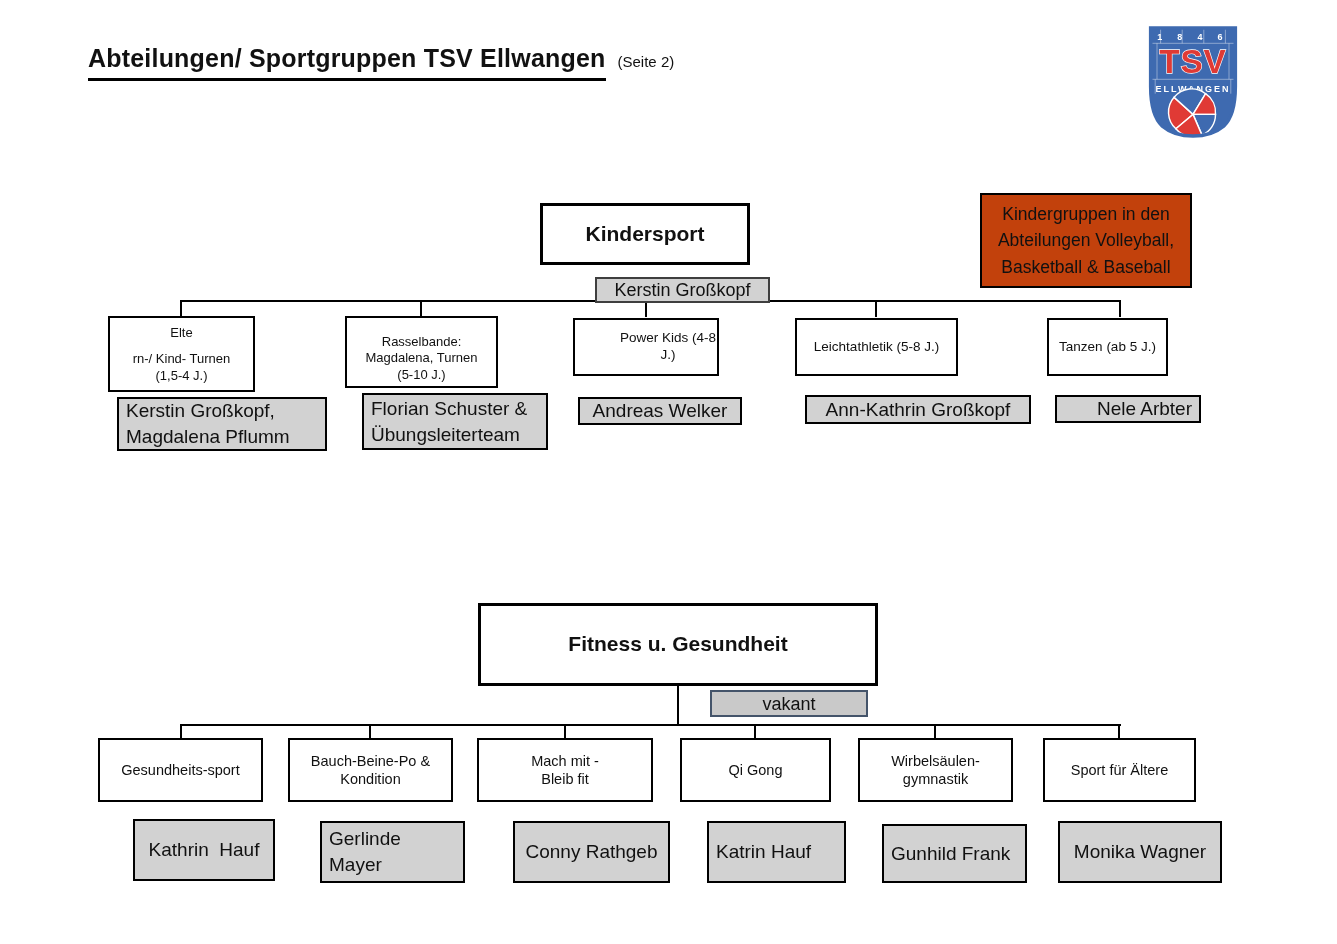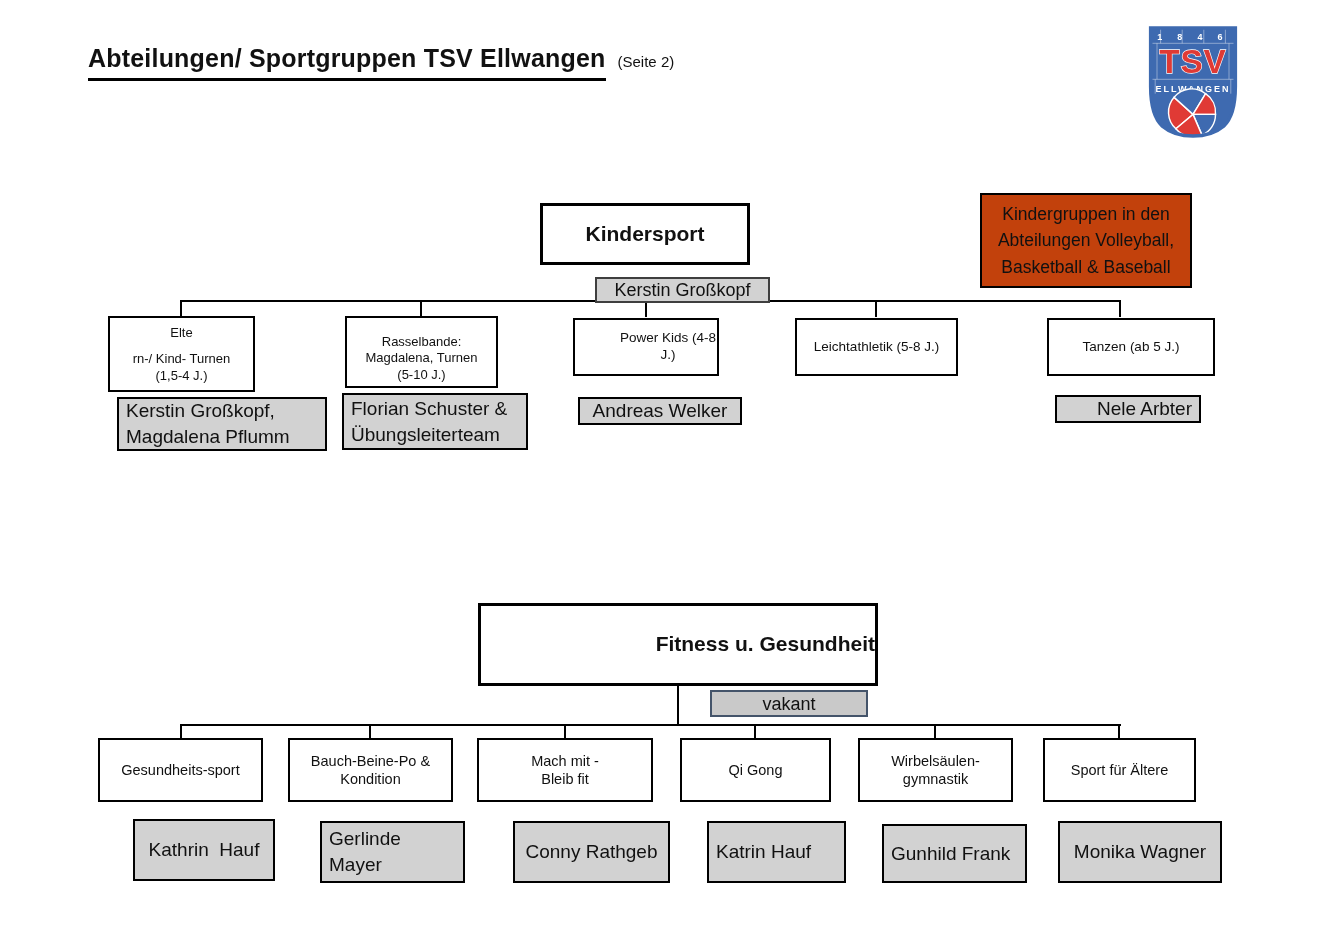--- a/index.html
+++ b/index.html
@@ -106,53 +106,56 @@
   <div class="abs gbox left" style="left:117px;top:376px;width:210px;height:54px;">
     <div>Kerstin Großkopf,</div>
     <div>Magdalena Pflumm</div>
   </div>
 
   <div class="abs wbox small13" style="left:345px;top:316px;width:153px;height:72px;justify-content:flex-start;padding-top:16px;">
     <div>Rasselbande:</div>
     <div>Magdalena, Turnen</div>
     <div>(5-10 J.)</div>
   </div>
-  <div class="abs gbox left" style="left:342px;top:372px;width:186px;height:57px;">
+  <div class="abs gbox left" style="left:362px;top:372px;width:186px;height:57px;">
     <div>Florian Schuster &amp;</div>
     <div>Übungsleiterteam</div>
   </div>
 
   <div class="abs wbox small13" style="left:573px;top:318px;width:146px;height:58px;font-size:13.5px;padding-left:44px;">
     <div>Power Kids (4-8 J.)</div>
   </div>
   <div class="abs gbox center" style="left:578px;top:376px;width:164px;height:28px;">
     <div>Andreas Welker</div>
   </div>
 
   <div class="abs wbox small13" style="left:795px;top:318px;width:163px;height:58px;font-size:13.5px;">
     <div>Leichtathletik (5-8 J.)</div>
   </div>
-
-  <div class="abs wbox small13" style="left:1047px;top:318px;width:168px;height:58px;font-size:13.5px;">
+  <div class="abs gbox center" style="left:805px;top:374px;width:226px;height:29px;">
+    <div>Ann-Kathrin Großkopf</div>
+  </div>
+
+  <div class="abs wbox small13" style="left:1047px;top:318px;width:121px;height:58px;font-size:13.5px;">
     <div>Tanzen (ab 5 J.)</div>
   </div>
   <div class="abs gbox right" style="left:1055px;top:374px;width:146px;height:28px;">
     <div>Nele Arbter</div>
   </div>
 
   <div class="conn" style="left:677px;top:686px;width:2px;height:38px;"></div>
   <div class="conn" style="left:180px;top:724px;width:941px;height:2px;"></div>
   <div class="conn" style="left:180px;top:724px;width:2px;height:14px;"></div>
   <div class="conn" style="left:369px;top:724px;width:2px;height:14px;"></div>
   <div class="conn" style="left:564px;top:724px;width:2px;height:14px;"></div>
   <div class="conn" style="left:754px;top:724px;width:2px;height:14px;"></div>
   <div class="conn" style="left:934px;top:724px;width:2px;height:14px;"></div>
   <div class="conn" style="left:1118px;top:724px;width:2px;height:14px;"></div>
 
-  <div class="abs wbox" style="left:478px;top:603px;width:400px;height:83px;border-width:3px;align-items:flex-end;">
+  <div class="abs wbox" style="left:478px;top:603px;width:400px;height:83px;border-width:3px;">
     <div class="parent-title">Fitness u. Gesundheit</div>
   </div>
   <div class="abs gbox center" style="left:710px;top:669px;width:158px;height:27px;font-size:18px;background:#c9c9c9;border-color:#44546a;">
     <div>vakant</div>
   </div>
 
   <div class="abs wbox small14" style="left:98px;top:738px;width:165px;height:64px;">
     <div>Gesundheits-sport</div>
   </div>
   <div class="abs gbox center" style="left:133px;top:798px;width:142px;height:62px;white-space:pre;">

